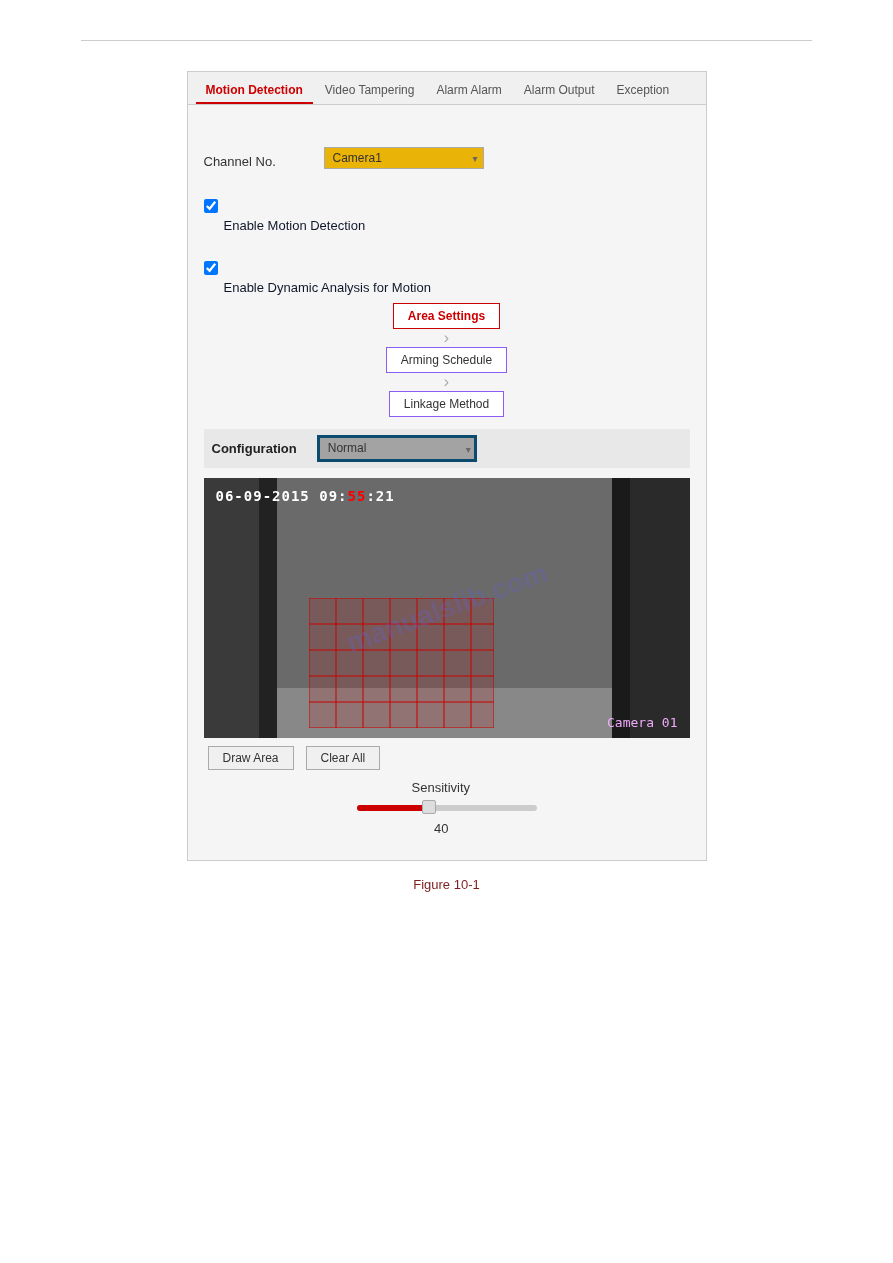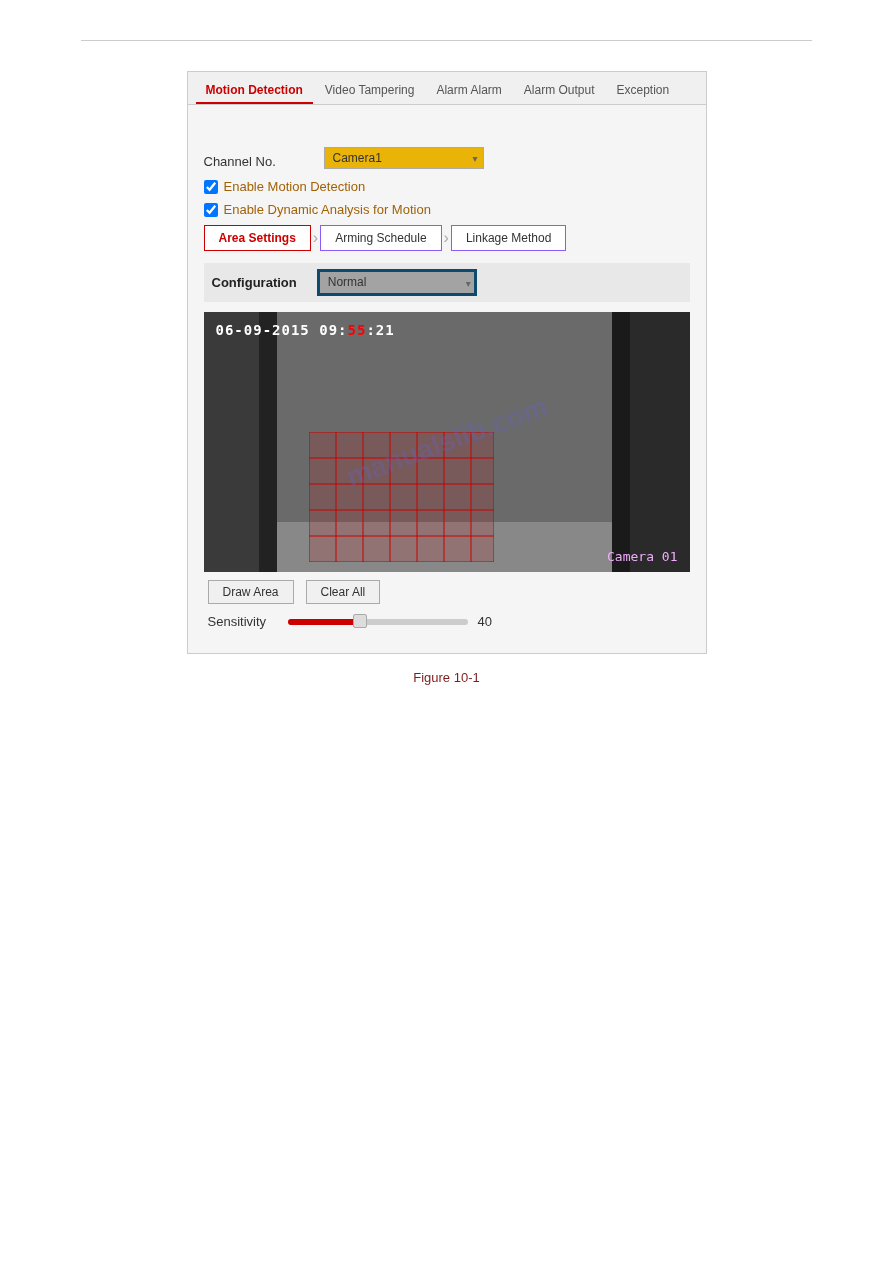--- a/index.html
+++ b/index.html
@@ -99,28 +99,30 @@
       align-items: center;
       margin-bottom: 8px;
       gap: 6px;
     }
     .checkbox-row input[type="checkbox"] {
       width: 14px;
       height: 14px;
     }
     .checkbox-label {
       font-size: 13px;
-      color: #a16207;
+      color: #0f172a;
+      margin-top: 39px;
     }
     
     .sub-tab-bar {
       display: flex;
       align-items: center;
       margin-bottom: 12px;
       gap: 0;
+      flex-direction: column;
     }
     .sub-tab {
       padding: 5px 14px;
       font-size: 12px;
       cursor: pointer;
       border: 1px solid #8b5cf6;
       background: #fff;
       color: #333;
     }
     .sub-tab.active {
@@ -291,20 +293,21 @@
       background: #f0f0f0;
       cursor: pointer;
       color: #333;
     }
     
     .sensitivity-row {
       display: flex;
       align-items: center;
       gap: 10px;
       padding: 0 4px 10px 4px;
+      flex-direction: column;
     }
     .sensitivity-label {
       font-size: 13px;
       color: #333;
       min-width: 70px;
     }
     .slider-track {
       position: relative;
       width: 180px;
       height: 6px;

